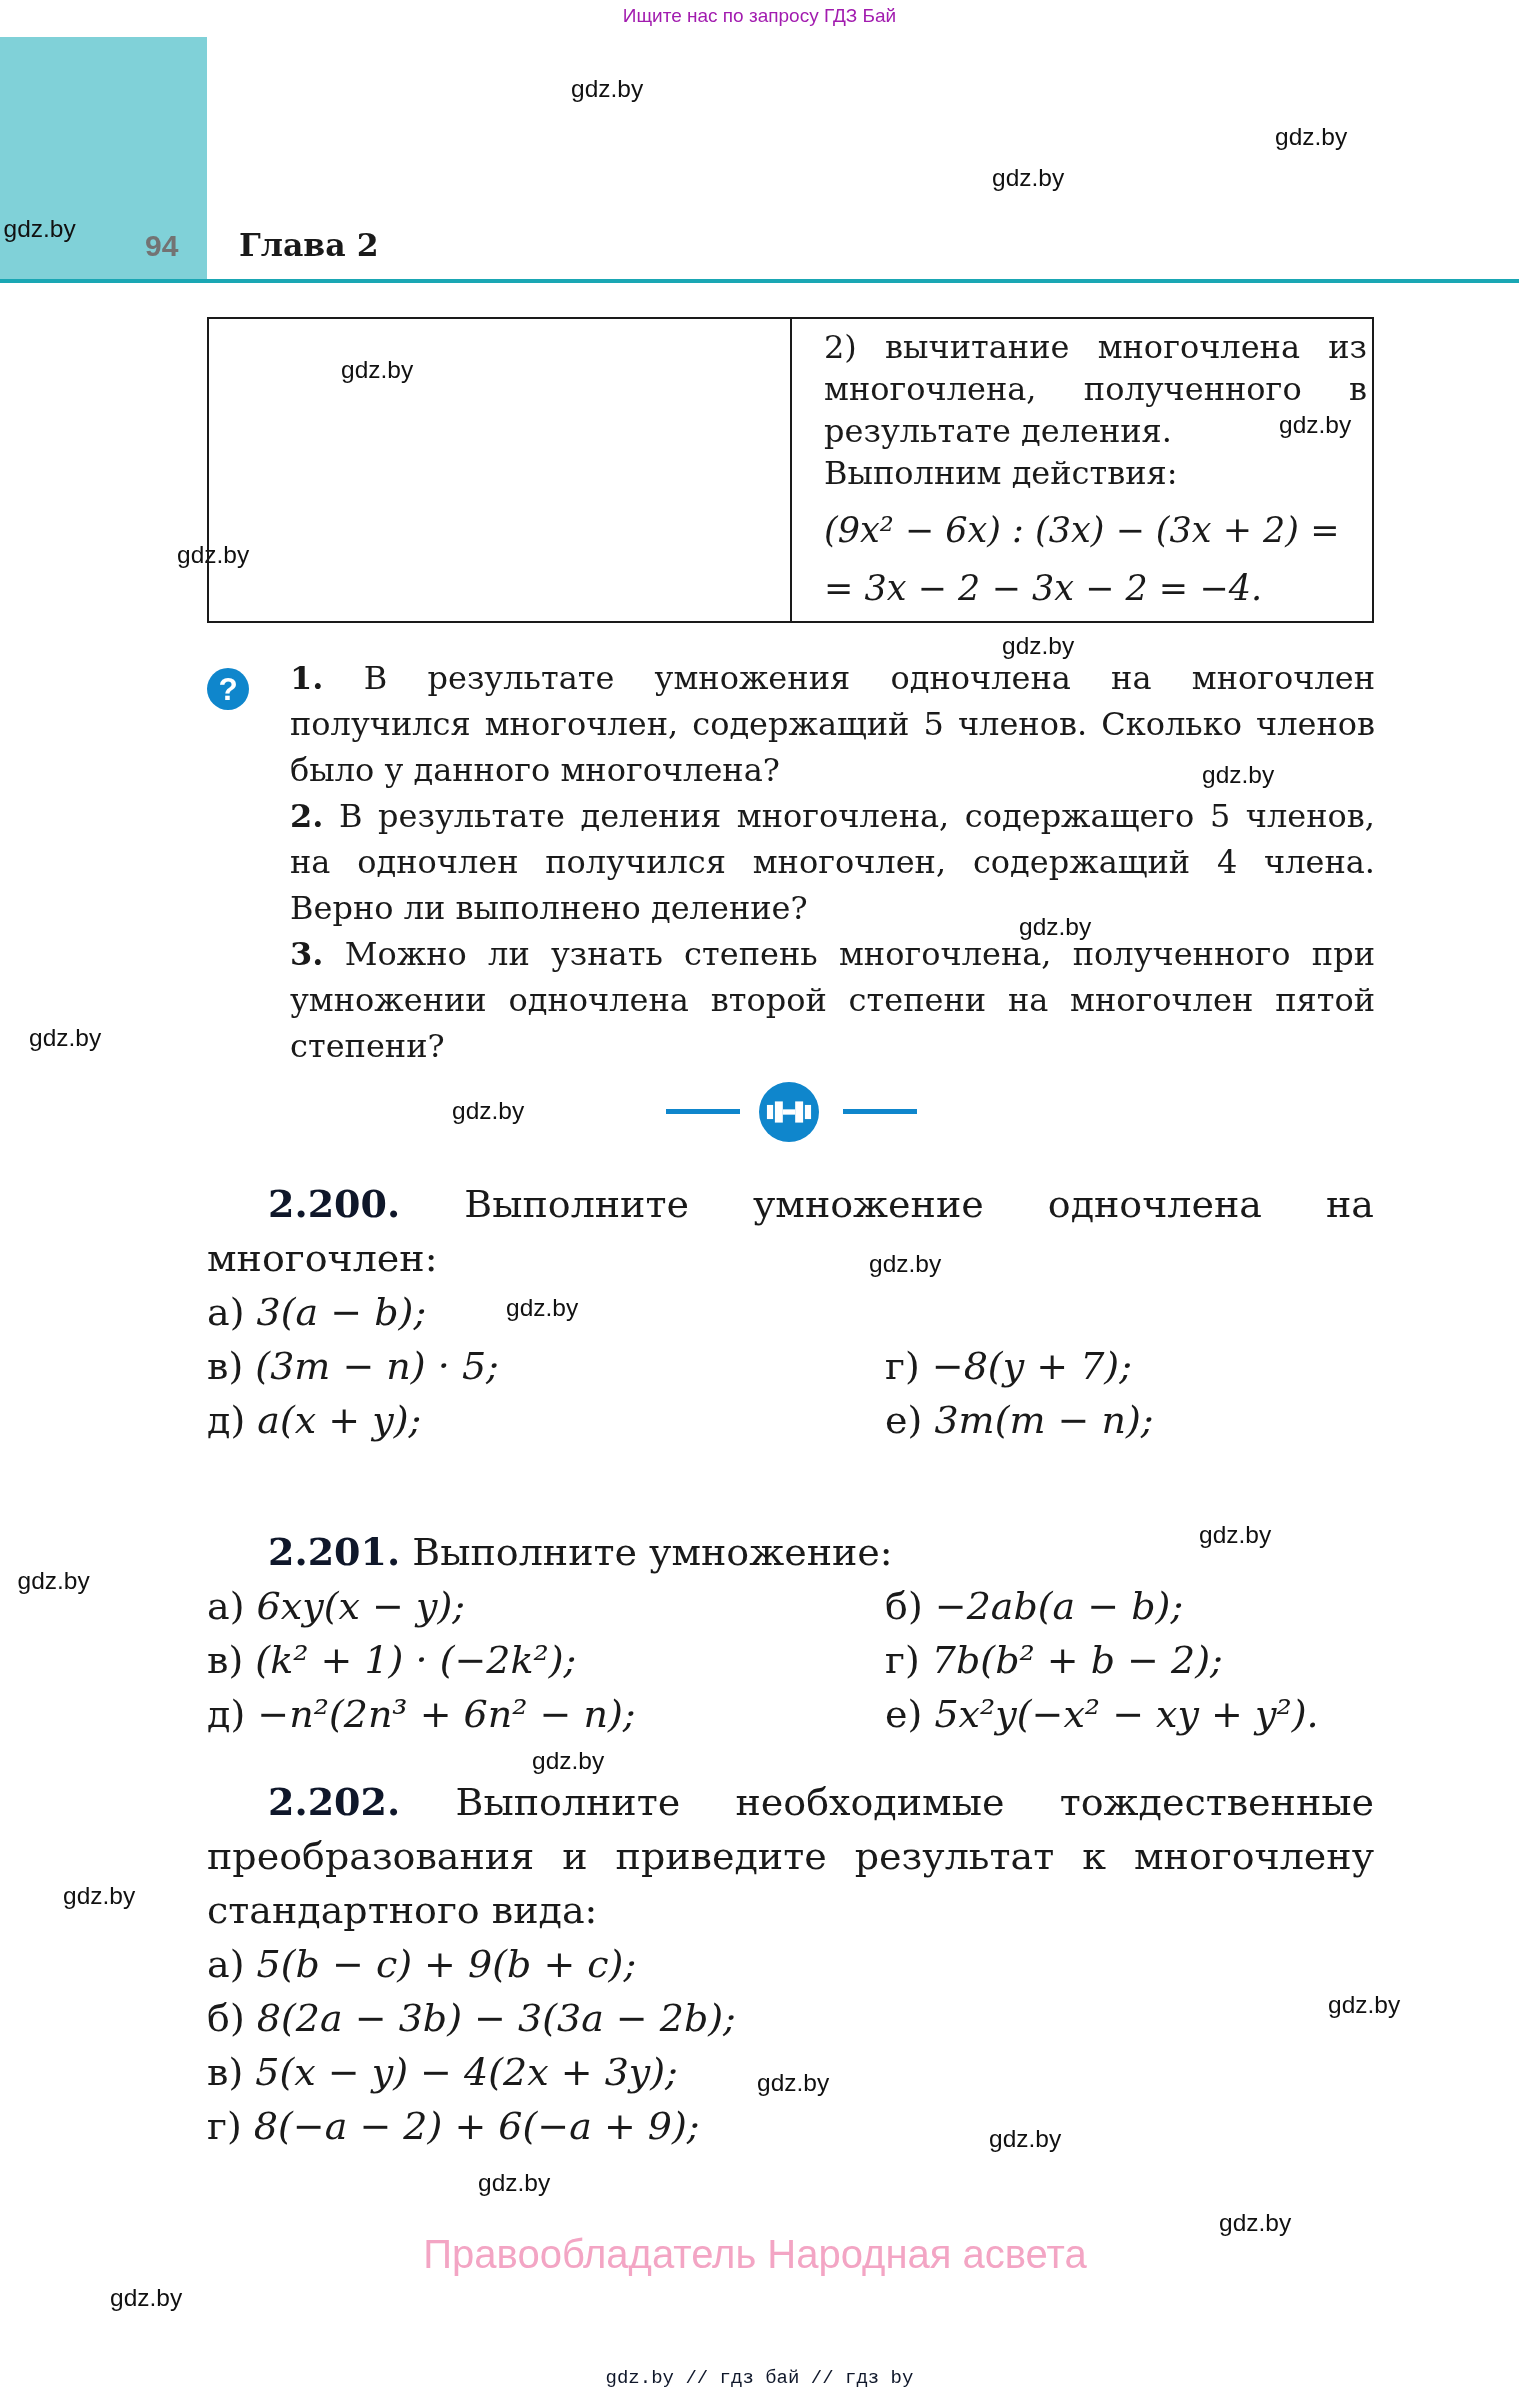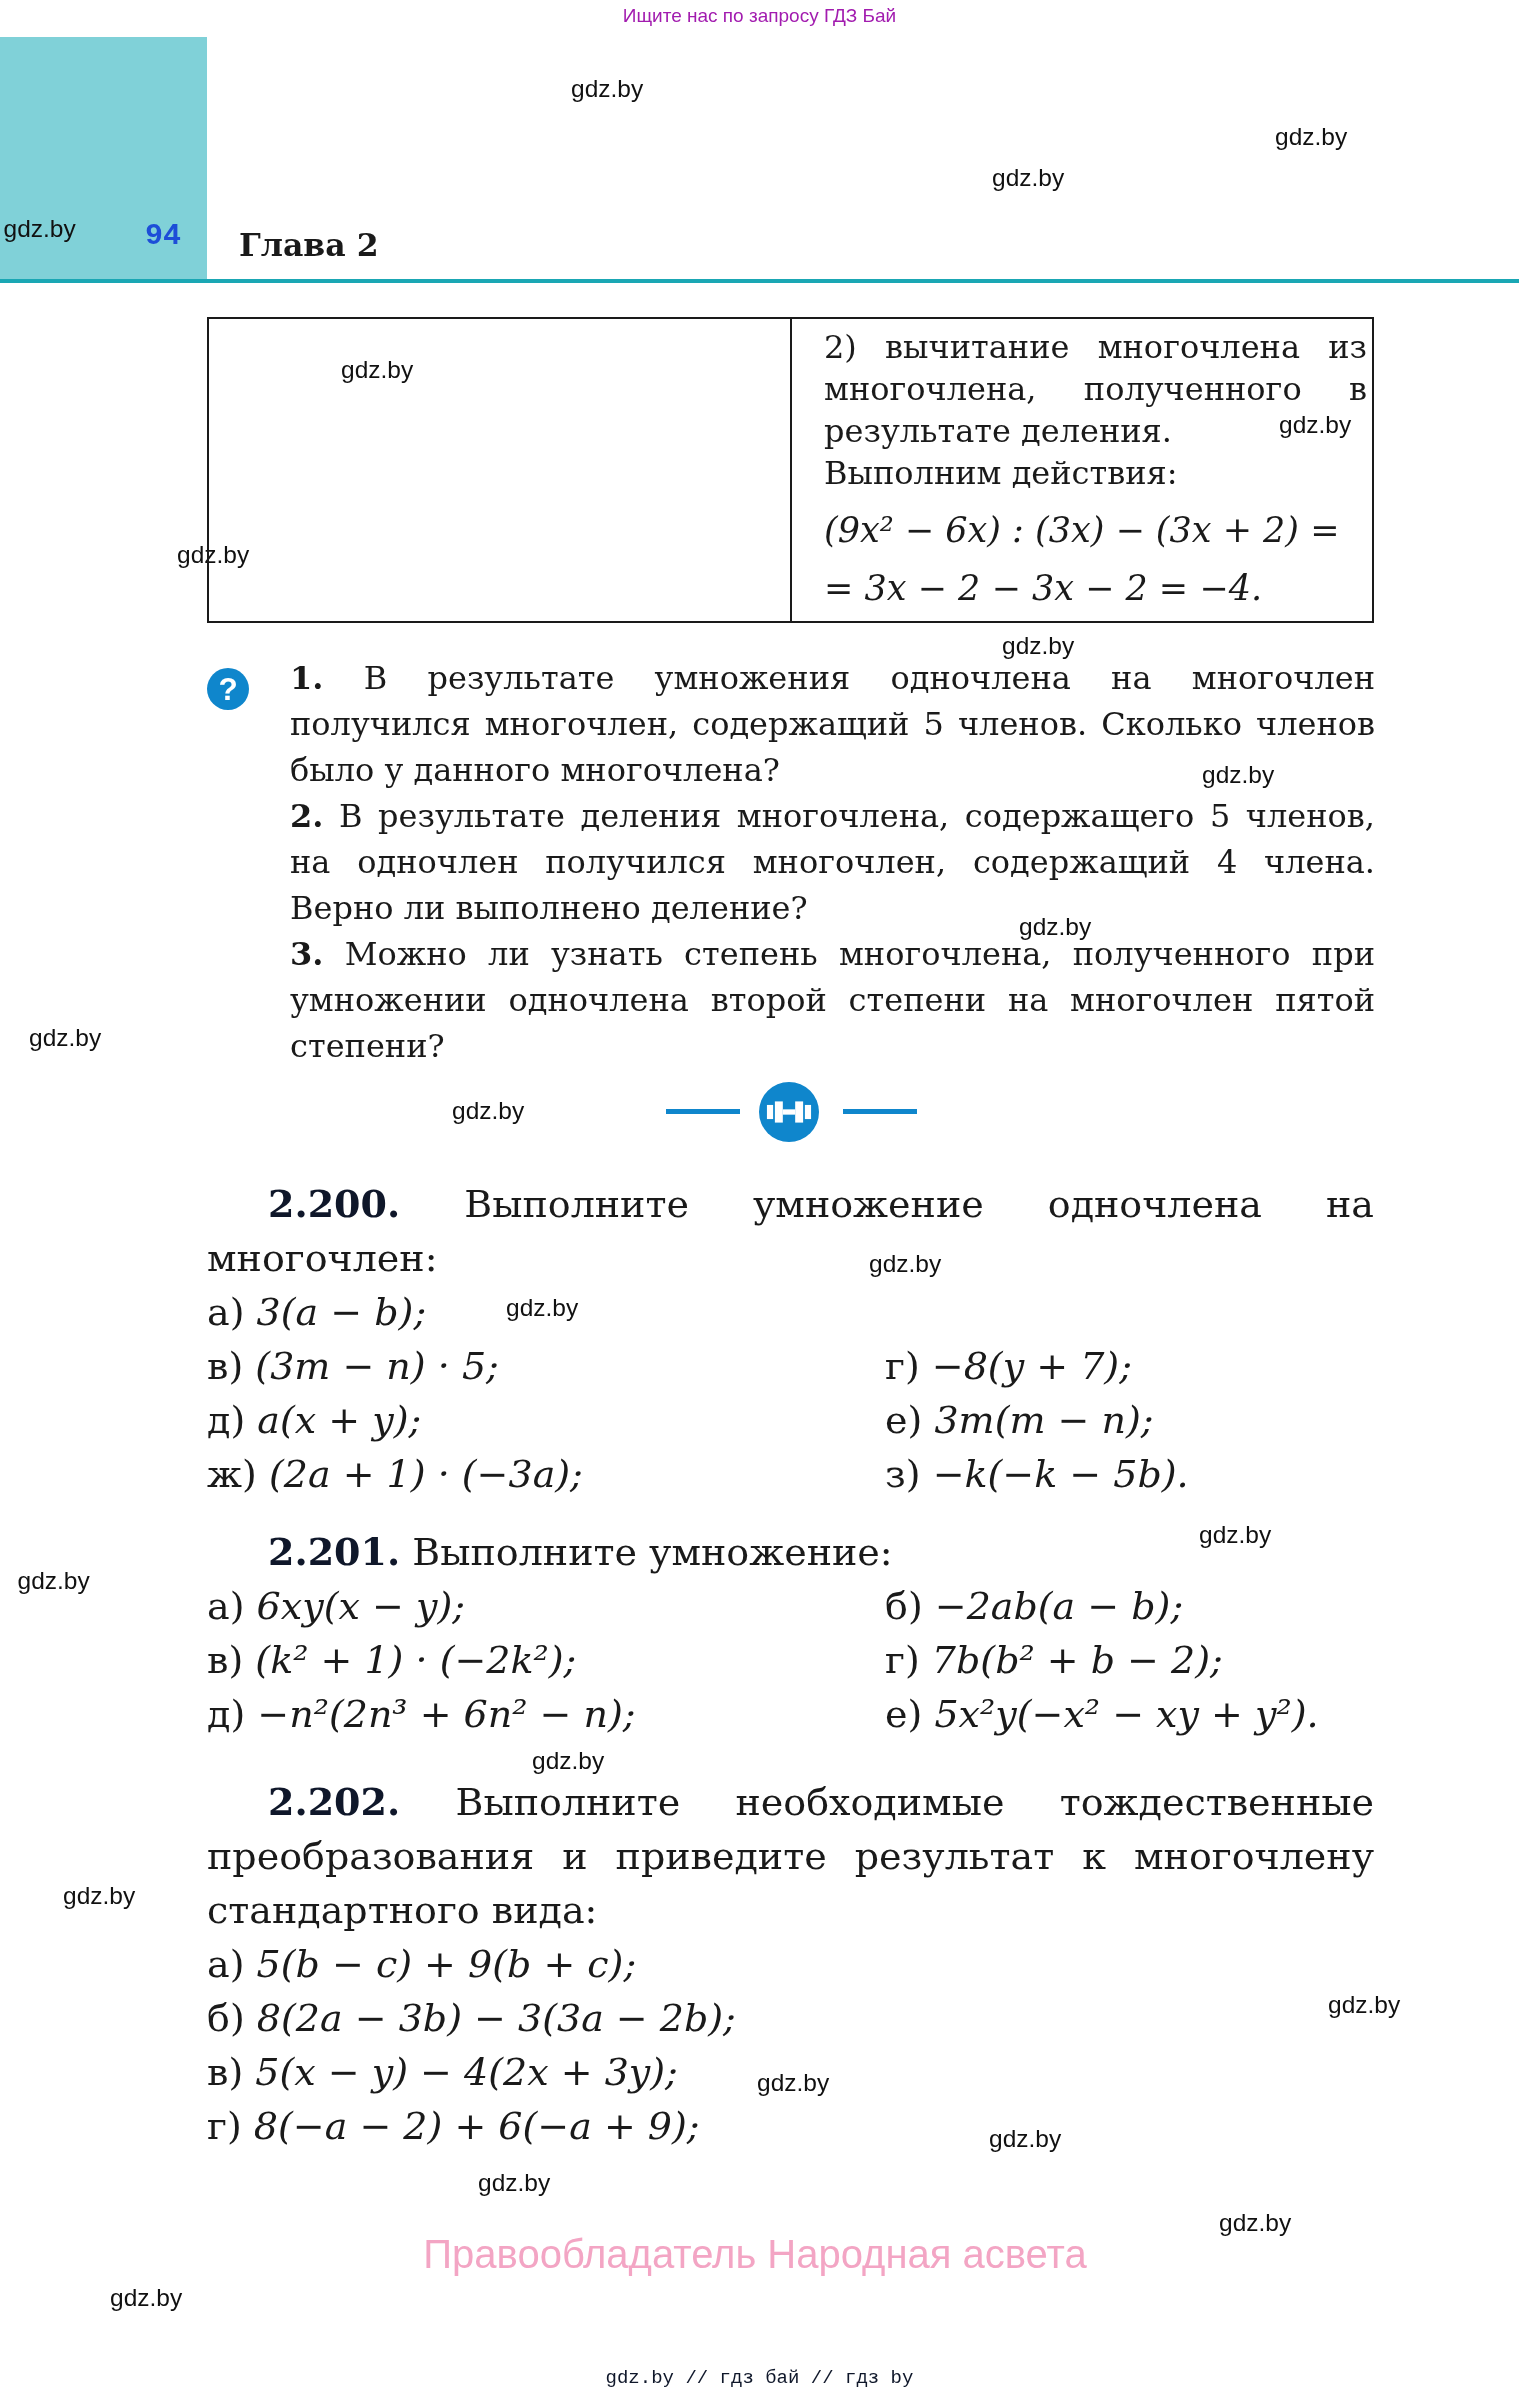--- a/index.html
+++ b/index.html
@@ -9,22 +9,22 @@
     overflow: hidden;
   }
   .abs { position: absolute; }
   .top-banner {
     left: 0; width: 1519px; top: 5.3px; text-align: center;
     font-family: "Liberation Sans", sans-serif; font-size: 19px; color: #a21caf;
   }
   .header-band { left: 0; top: 37px; width: 207px; height: 243px; background: #80d1d8; }
   .header-rule { left: 0; top: 279px; width: 1519px; height: 4.4px; background: #1aa7b4; }
   .page-num {
-    left: 145px; top: 219px; font-family: Liberation Mono, monospace;
-    font-weight: bold; font-size: 30px; color: #1d4ed8;
+    left: 145px; top: 229px; font-family: Liberation Sans, sans-serif;
+    font-weight: bold; font-size: 30px; color: #737373;
   }
   .chapter {
     left: 239px; top: 226px; font-family: "DejaVu Serif", serif; font-weight: bold;
     font-size: 31.5px; color: #1a1a1a;
   }
   .wm {
     font-family: "Liberation Sans", sans-serif; font-size: 24.5px; color: #111;
     white-space: nowrap;
   }
   .box {
@@ -139,24 +139,20 @@
       <div class="col-left"><span>а)</span> <span class="math">3(a − b);</span></div>
     </div>
   <div class="row">
       <div class="col-left"><span>в)</span> <span class="math">(3m − n) · 5;</span></div>
       <div class="col-right"><span>г)</span> <span class="math">−8(y + 7);</span></div>
     </div>
   <div class="row">
       <div class="col-left"><span>д)</span> <span class="math">a(x + y);</span></div>
       <div class="col-right"><span>е)</span> <span class="math">3m(m − n);</span></div>
     </div>
-  <div class="row">
-      <div class="col-left"><span>ж)</span> <span class="math">(2a + 1) · (−3a);</span></div>
-      <div class="col-right"><span>з)</span> <span class="math">−k(−k − 5b).</span></div>
-    </div>
 </div>
 
 <div class="abs ex" style="top:1525px">
   <span class="title" style="text-indent:61px;text-align:left"><span class="num">2.201.</span> <span>Выполните умножение:</span></span>
   <div class="row">
       <div class="col-left"><span>а)</span> <span class="math">6xy(x − y);</span></div>
       <div class="col-right"><span>б)</span> <span class="math">−2ab(a − b);</span></div>
     </div>
   <div class="row">
       <div class="col-left"><span>в)</span> <span class="math">(k² + 1) · (−2k²);</span></div>

